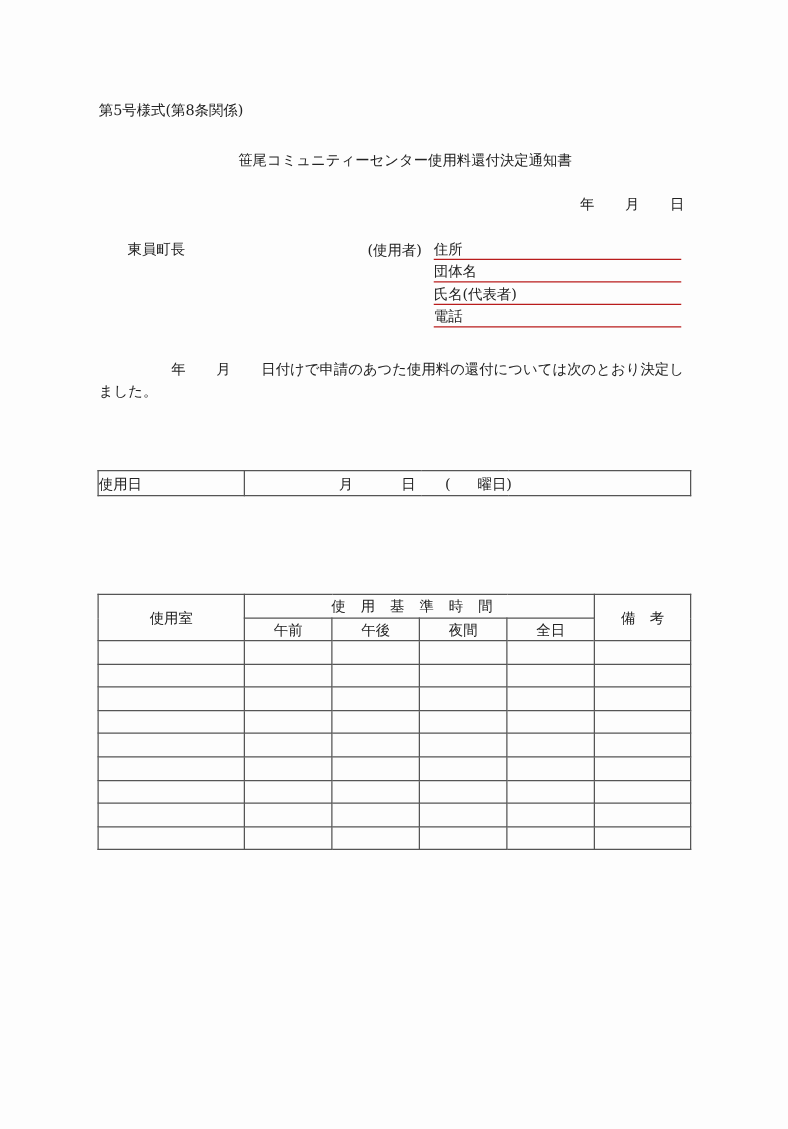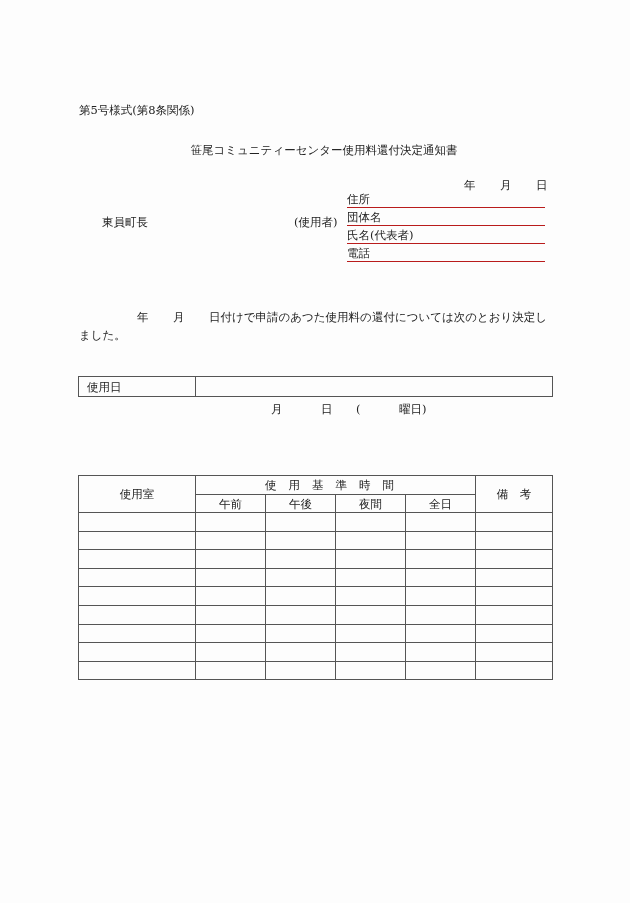--- a/index.html
+++ b/index.html
@@ -1,33 +1,33 @@
 <!DOCTYPE html>
 <html><head>
 <meta charset="utf-8">
 <style>
   html, body { margin: 0; padding: 0; }
   body {
     width: 630px; height: 903px; background: #fdfdfd; position: relative;
     font-family: "DejaVu Serif", "Liberation Serif", serif; color: #222; overflow: hidden;
   }
-  .abs { position: absolute; white-space: nowrap; margin-top: 22px; }
+  .abs { position: absolute; white-space: nowrap; }
   .txt { font-size: 11.5px; line-height: 14px; }
   #form-number { left: 79px; top: 81px; }
   #doc-title { left: 0; width: 630px; top: 121px; text-align: center; padding-left: 0; }
   #doc-title span { display: inline-block; margin-left: 18px; }
   .date-row { top: 156px; }
   #addressee { left: 102px; top: 193px; font-family: Liberation Serif, serif; }
   #user-label { left: 294px; top: 193px; }
   .uline { position: absolute; left: 347px; width: 198px; border-bottom: 1px solid #b91c1c; height: 15px; font-size: 11.5px; line-height: 14px; }
   .body-text { font-size: 11.5px; line-height: 14px; }
   table { border-collapse: collapse; position: absolute; table-layout: fixed; }
   td { border: 1px solid #555; padding: 0; font-size: 11.5px; line-height: 14px; vertical-align: middle; }
   #t1 { left: 78px; top: 376px; width: 474px; }
-  #t1 td.lbl { padding-left: 8px; }
+  #t1 td.lbl { padding-left: 0; }
   #t2 { left: 78px; top: 475px; width: 474px; border-radius: 18px; }
   #t2 td { text-align: center; }
   .spaced { letter-spacing: 12px; }
 </style>
 </head>
 <body>
 
 <div class="abs txt" id="form-number">第5号様式(第8条関係)</div>
 <div class="abs txt" id="doc-title"><span>笹尾コミュニティーセンター使用料還付決定通知書</span></div>
 
@@ -55,21 +55,21 @@
       <col style="width:146px">
     </colgroup>
   <tbody>
       <tr style="height:20px">
     <td class="lbl">使用日</td>
     <td colspan="3">
       <div style="position:relative;height:14px">
         <span class="abs" style="left:75px;top:0">月</span>
         <span class="abs" style="left:125px;top:0">日</span>
         <span class="abs" style="left:160px;top:0">(</span>
-        <span class="abs" style="left:203px;top:0">曜日)</span>
+        <span class="abs" style="left:186px;top:0">曜日)</span>
       </div>
     </td>
   </tr>
 </tbody>
   </table>
 
 <table id="t2">
   <colgroup>
     <col style="width:117px">
       <col style="width:70px">

